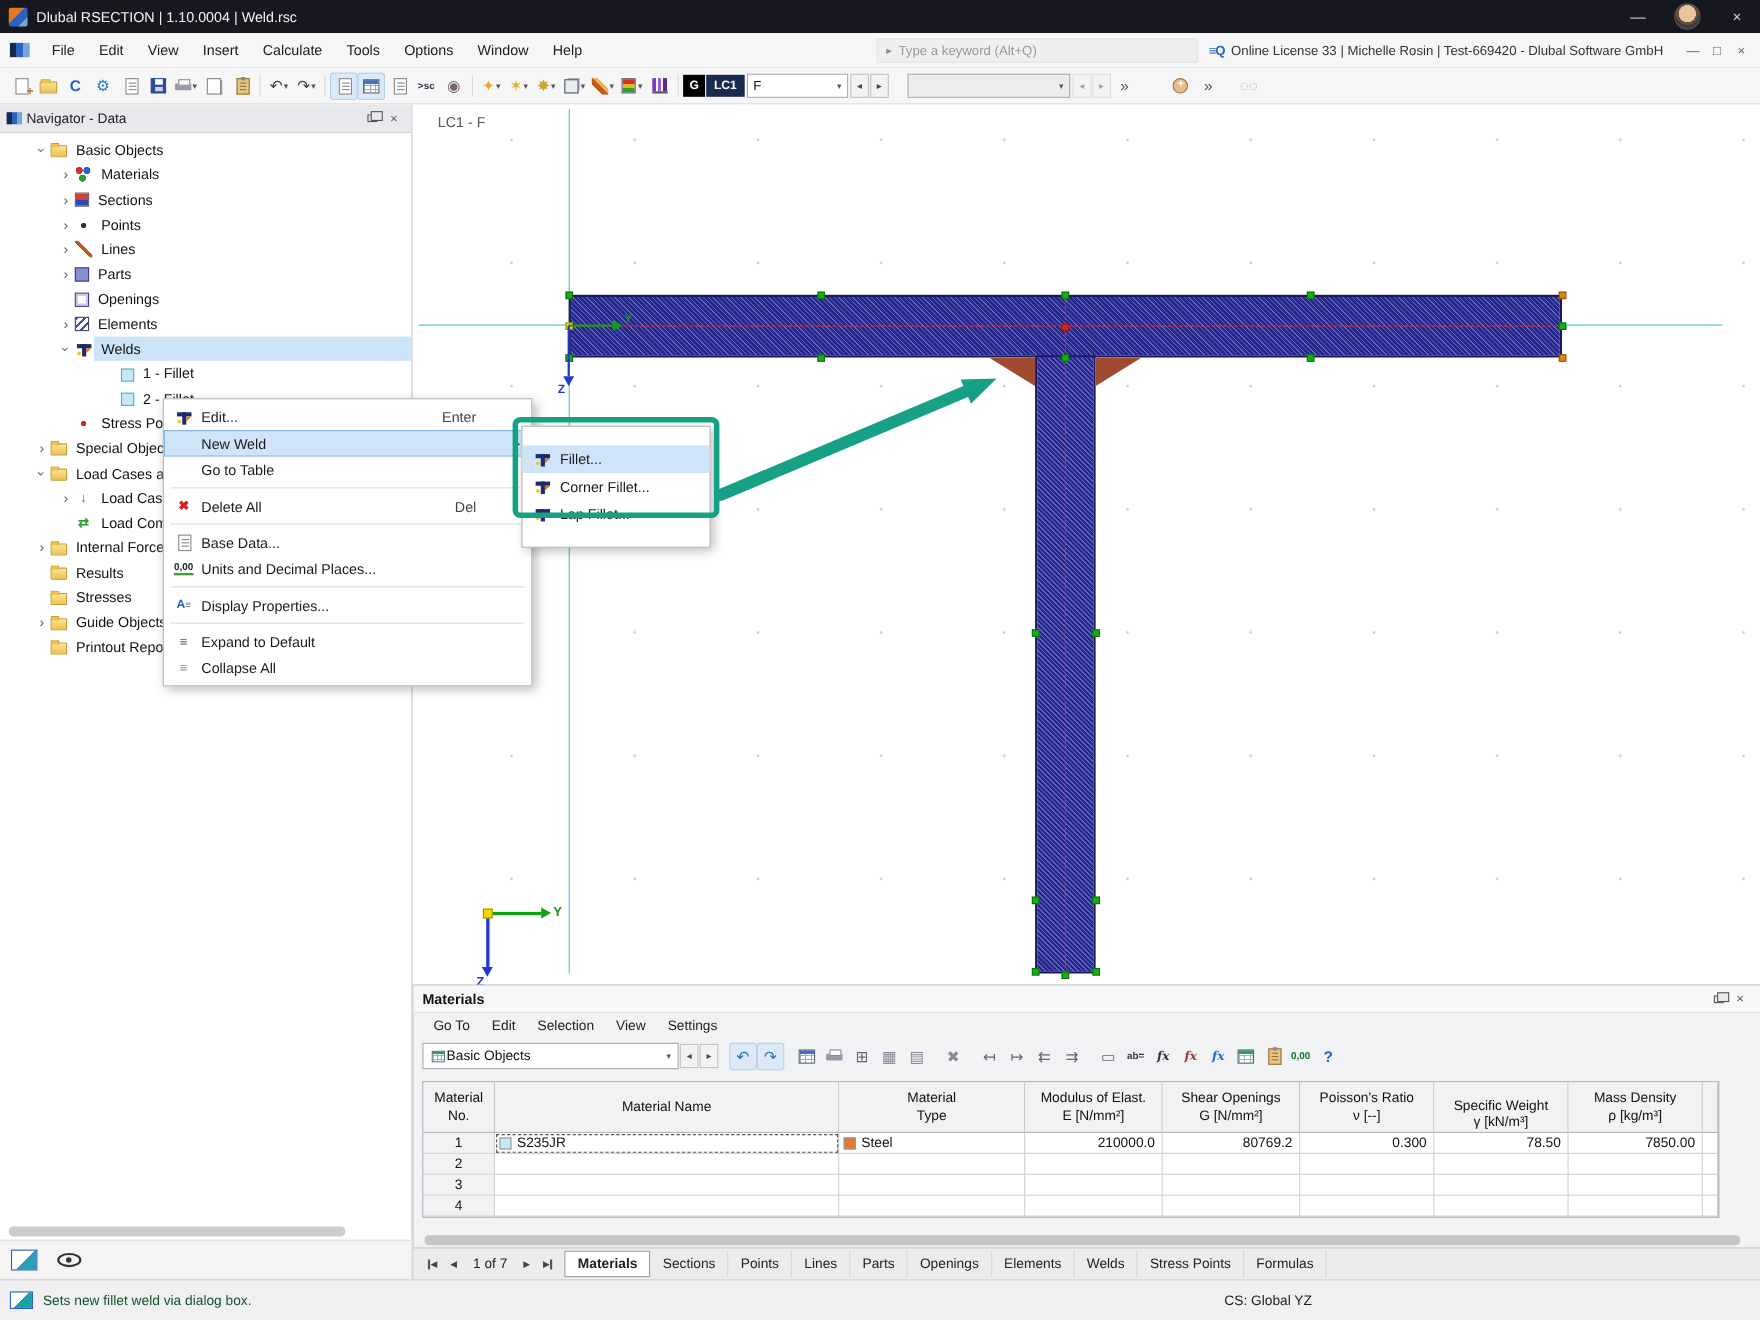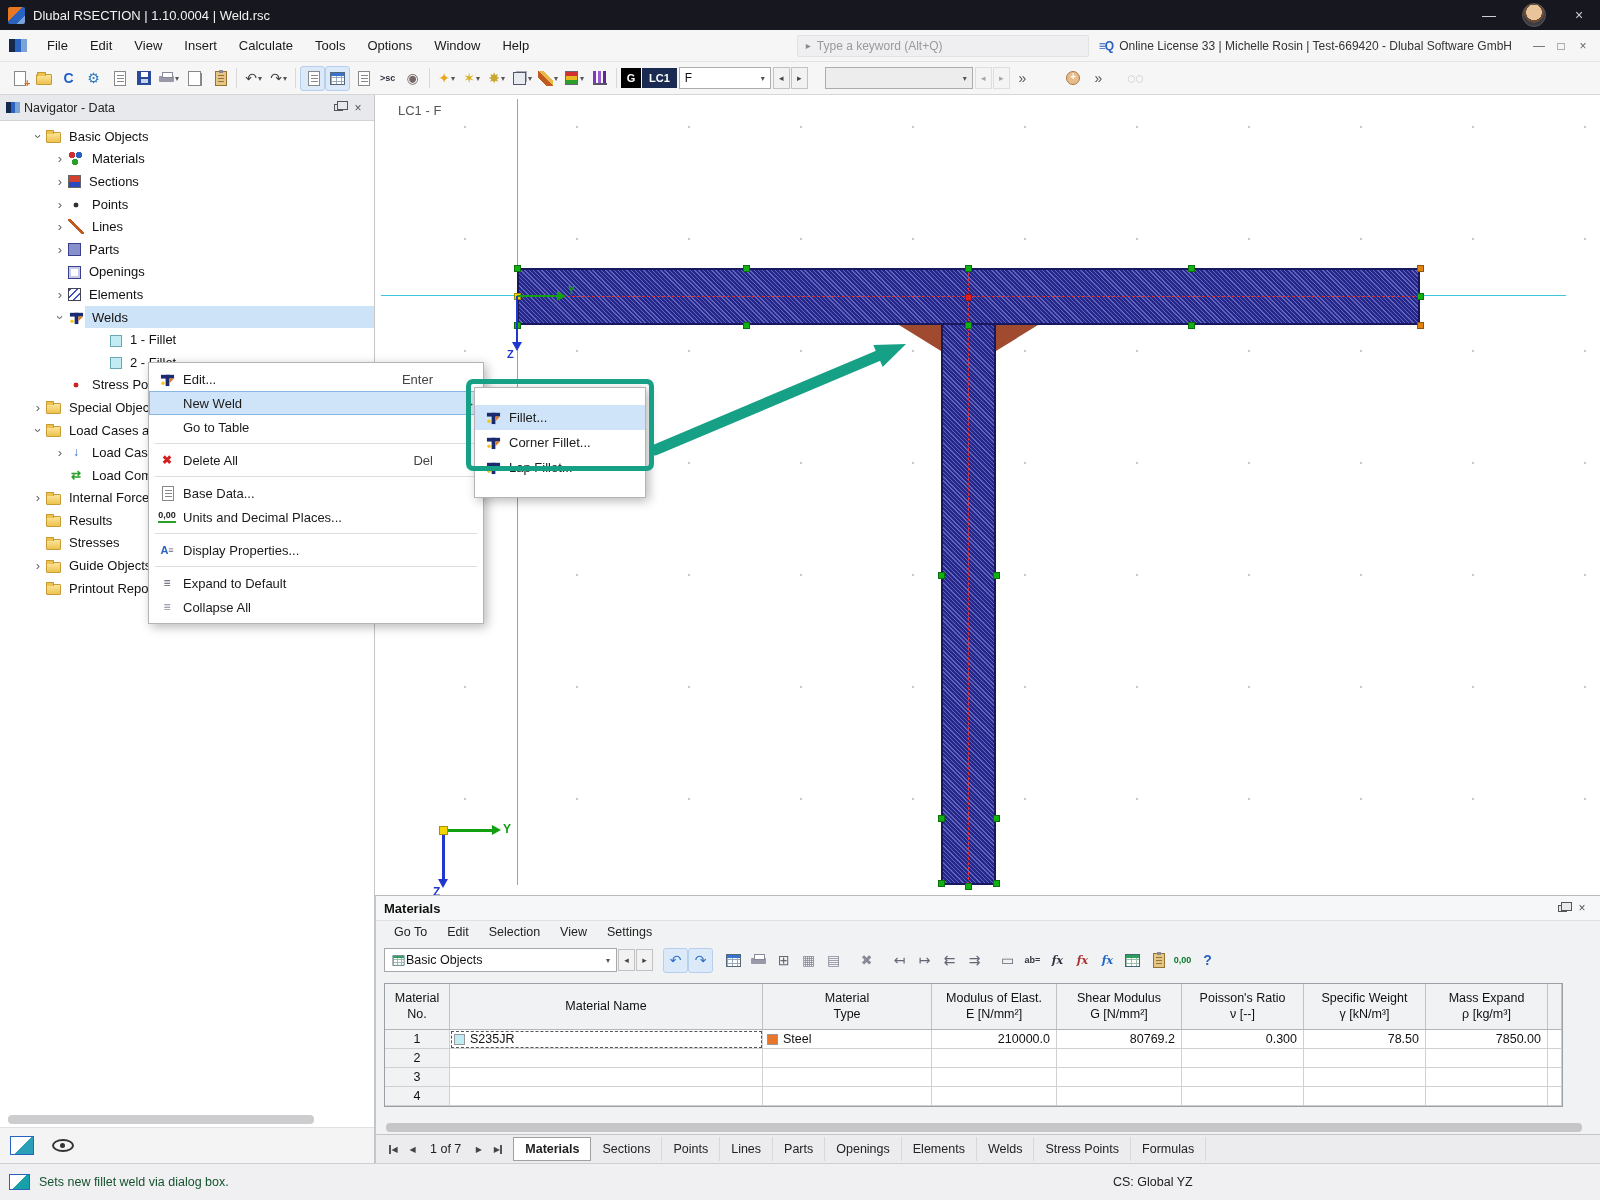--- a/index.html
+++ b/index.html
@@ -617,33 +617,33 @@
           </div>
           <div class="mt-cell" style="width: 169px; height: 46px;">
             <span>Material</span>
             <span>Type</span>
           </div>
           <div class="mt-cell" style="width: 125px; height: 46px;">
             <span>Modulus of Elast.</span>
             <span>E [N/mm²]</span>
           </div>
           <div class="mt-cell" style="width: 125px; height: 46px;">
-            <span>Shear Modulus</span>
+            <span>Shear Openings</span>
             <span>G [N/mm²]</span>
           </div>
           <div class="mt-cell" style="width: 122px; height: 46px;">
             <span>Poisson's Ratio</span>
             <span>ν [--]</span>
           </div>
-          <div class="mt-cell" style="width: 122px; height: 46px;">
+          <div class="mt-cell" style="width: 122px; height: 46px; justify-content: flex-end;">
             <span>Specific Weight</span>
             <span>γ [kN/m³]</span>
           </div>
           <div class="mt-cell" style="width: 122px; height: 46px;">
-            <span>Mass Expand</span>
+            <span>Mass Density</span>
             <span>ρ [kg/m³]</span>
           </div>
           <div class="mt-cell" style="width: 14px; height: 46px;">
             <span></span>
           </div>
         </div>
         <div class="mt-row">
           <div class="mt-cell rowhdr" style="width: 65px; height: 19px;">
             <span>1</span>
           </div>

